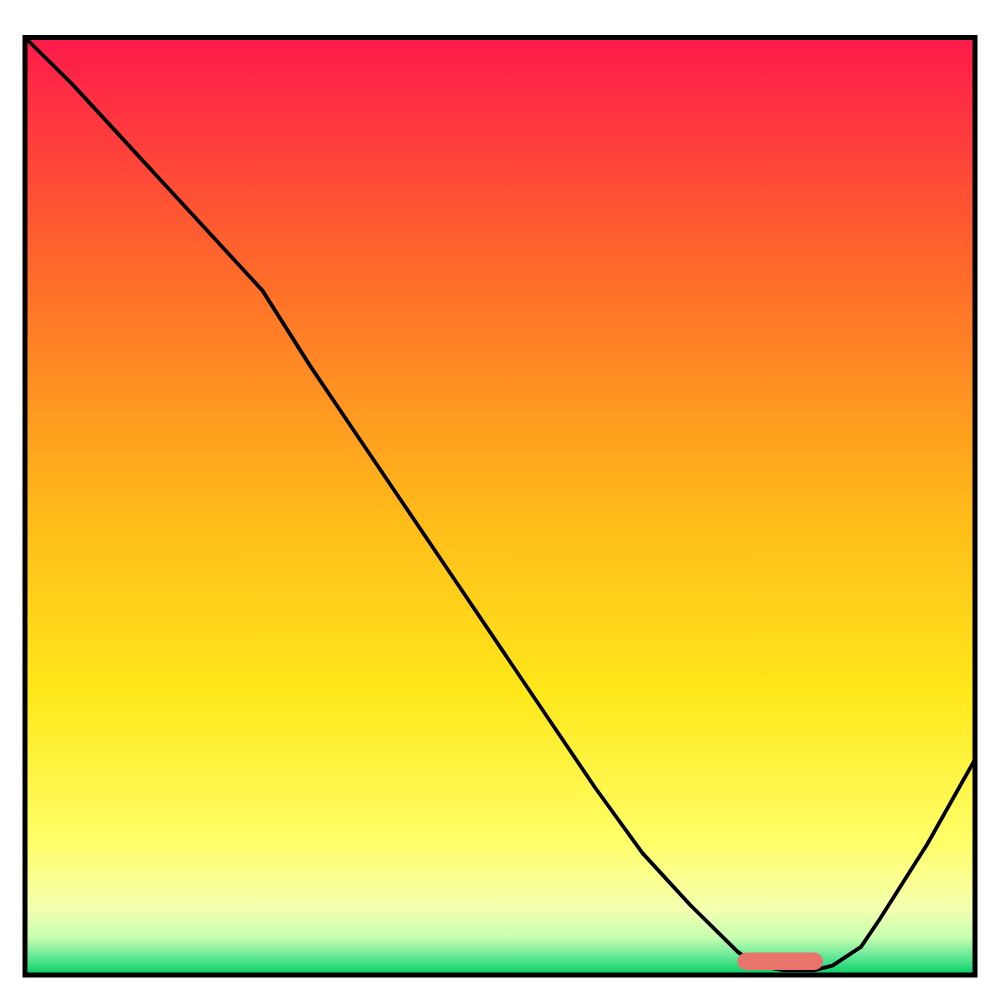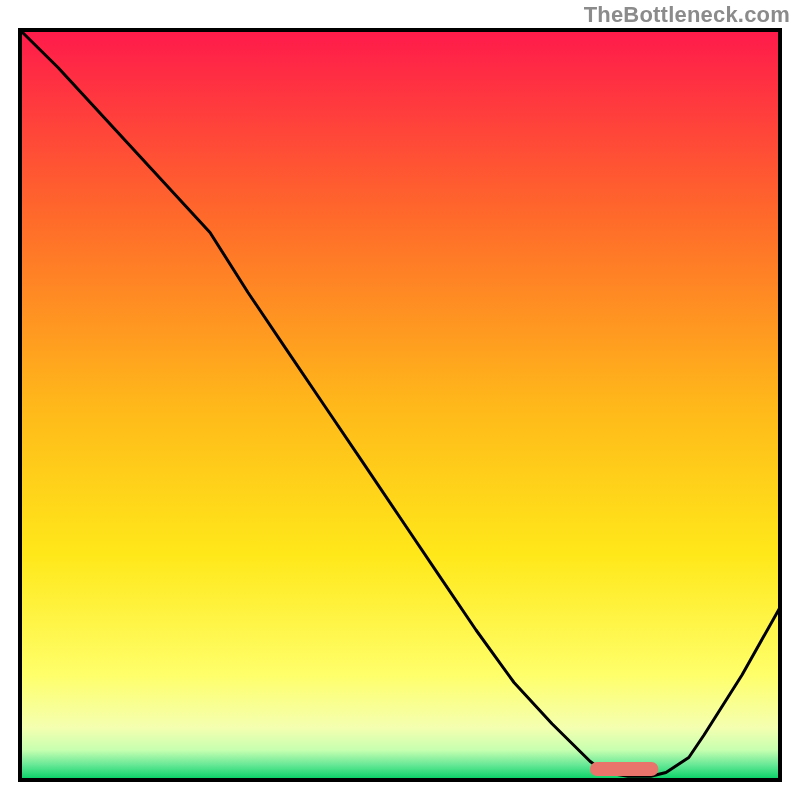--- a/index.html
+++ b/index.html
@@ -30,21 +30,20 @@
     left: 0;
     top: 0;
     width: 800px;
     height: 800px;
   }
 </style>
 </head>
 <body>
 <div class="wrap">
 
-  <div class="attribution">TheBottleneck.com</div>
 
   <svg class="chart" viewBox="0 0 800 800">
     <defs>
       <linearGradient id="bg-grad" x1="0" y1="0" x2="0" y2="1">
         <stop offset="0%" stop-color="#ff1a4b"></stop>
         <stop offset="25%" stop-color="#ff6a2a"></stop>
         <stop offset="50%" stop-color="#ffb81a"></stop>
         <stop offset="70%" stop-color="#ffe81a"></stop>
         <stop offset="86%" stop-color="#ffff6a"></stop>
         <stop offset="93%" stop-color="#f4ffb0"></stop>

